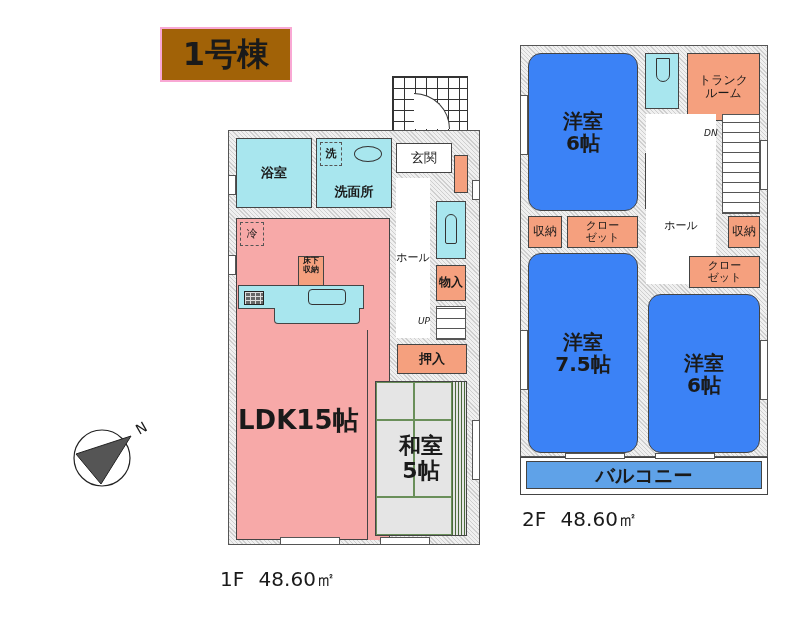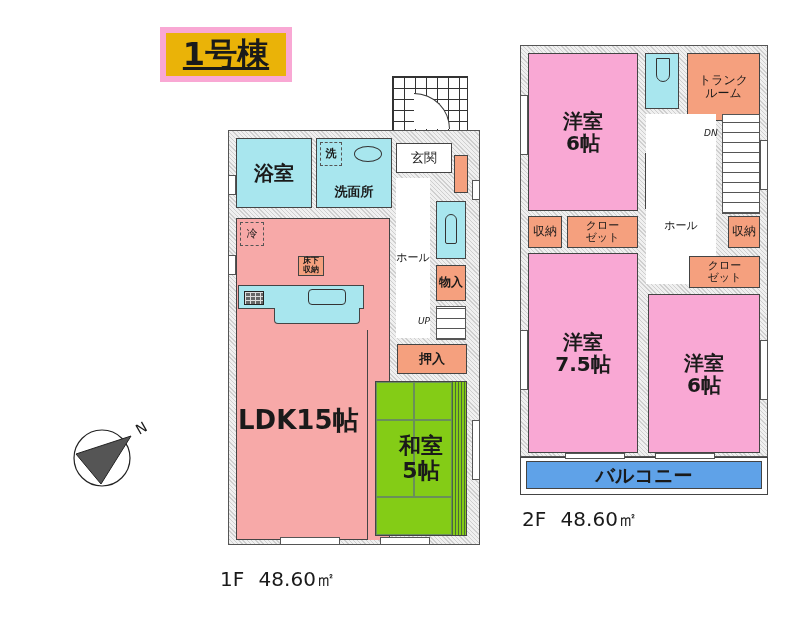--- a/index.html
+++ b/index.html
@@ -5,34 +5,34 @@
   html,body{margin:0;padding:0;}
   body{width:800px;height:625px;background:#ffffff;position:relative;overflow:hidden;
        font-family:"DejaVu Sans","Liberation Sans",sans-serif;color:#1a1a1a;}
   .abs{position:absolute;box-sizing:border-box;}
   .wall{background:#e6e6e6;border:1px solid #555;
         background-image:repeating-linear-gradient(45deg,#cfcfcf 0 1px,#f0f0f0 1px 3px);}
   .room{position:absolute;box-sizing:border-box;border:1px solid #444;display:flex;
         align-items:center;justify-content:center;text-align:center;}
   .pink{background:#f7a9a8;}
   .cyan{background:#a8e6ee;}
-  .yellow{background:#f9a8d4;}
-  .green{background:#84cc16;}
+  .yellow{background:#3b82f6;border-radius:13px;}
+  .green{background:#e5e5e5;}
   .orange{background:#f5a07e;}
   .white{background:#ffffff;}
   .blue{background:#5fa2e8;}
   .lbl{font-weight:bold;line-height:1.1;white-space:pre-line;}
   .big{font-size:26px;}
-  .mid{font-size:20px;}
+  .mid{font-size:13px;}
   .sm{font-size:13px;}
   .xs{font-size:11px;}
   .tiny{font-size:9px;font-style:italic;}
   .vert{writing-mode:vertical-rl;}
-  .title-box{border:6px solid #f9a8d4;background:#eab308;display:flex;align-items:center;justify-content:center;
-             font-size:32px;font-weight:bold;text-decoration:underline;}
+  .title-box{border:2px solid #f9a8d4;background:#a16207;display:flex;align-items:center;justify-content:center;
+             font-size:32px;font-weight:bold;}
   .floorlabel{font-size:20px;}
   .tatami{position:absolute;border:1px solid #6a8f5a;box-sizing:border-box;}
   .window{position:absolute;background:#fff;border:1px solid #555;box-sizing:border-box;}
   .dash{position:absolute;border:1px dashed #555;box-sizing:border-box;}
   .stair{position:absolute;background:#fff;border:1px solid #555;box-sizing:border-box;
          background-image:repeating-linear-gradient(0deg,#555 0 1px,transparent 1px 10px);}
 </style>
 </head>
 <body>
 
@@ -80,21 +80,21 @@
   </div>
 
   <div class="stair" style="left:436px;top:306px;width:30px;height:34px;"></div>
   <span class="abs tiny" style="left:418px;top:316px;">UP</span>
 
   <div class="room pink" style="left:236px;top:218px;width:154px;height:322px;border-bottom:none;"></div>
   <div class="abs pink" style="left:236px;top:330px;width:132px;height:210px;border:1px solid #444;border-top:none;"></div>
   <div class="dash" style="left:240px;top:222px;width:24px;height:24px;display:flex;align-items:center;justify-content:center;">
     <span class="lbl xs" style="font-weight:normal;">冷</span>
   </div>
-  <div class="abs" style="left:298px;top:256px;width:26px;height:20px;background:#f5a07e;border:1px solid #444;display:flex;align-items:flex-end;justify-content:center;">
+  <div class="abs" style="left:298px;top:256px;width:26px;height:30px;background:#f5a07e;border:1px solid #444;display:flex;align-items:flex-start;justify-content:center;">
     <span class="lbl" style="font-size:8px;">床下
 収納</span>
   </div>
 
   <div class="abs cyan" style="left:238px;top:285px;width:126px;height:24px;border:1px solid #444;"></div>
   <div class="abs cyan" style="left:274px;top:308px;width:86px;height:16px;border:1px solid #444;border-top:none;border-radius:0 0 4px 4px;"></div>
   <div class="abs" style="left:244px;top:291px;width:20px;height:14px;background:#666;border:1px solid #222;
        background-image:linear-gradient(90deg,#ddd 1px,transparent 1px),linear-gradient(#ddd 1px,transparent 1px);background-size:5px 4px;"></div>
   <div class="abs" style="left:308px;top:289px;width:38px;height:16px;border:1px solid #333;border-radius:4px;"></div>
   <span class="abs lbl big" style="left:238px;top:406px;">LDK15帖</span>

